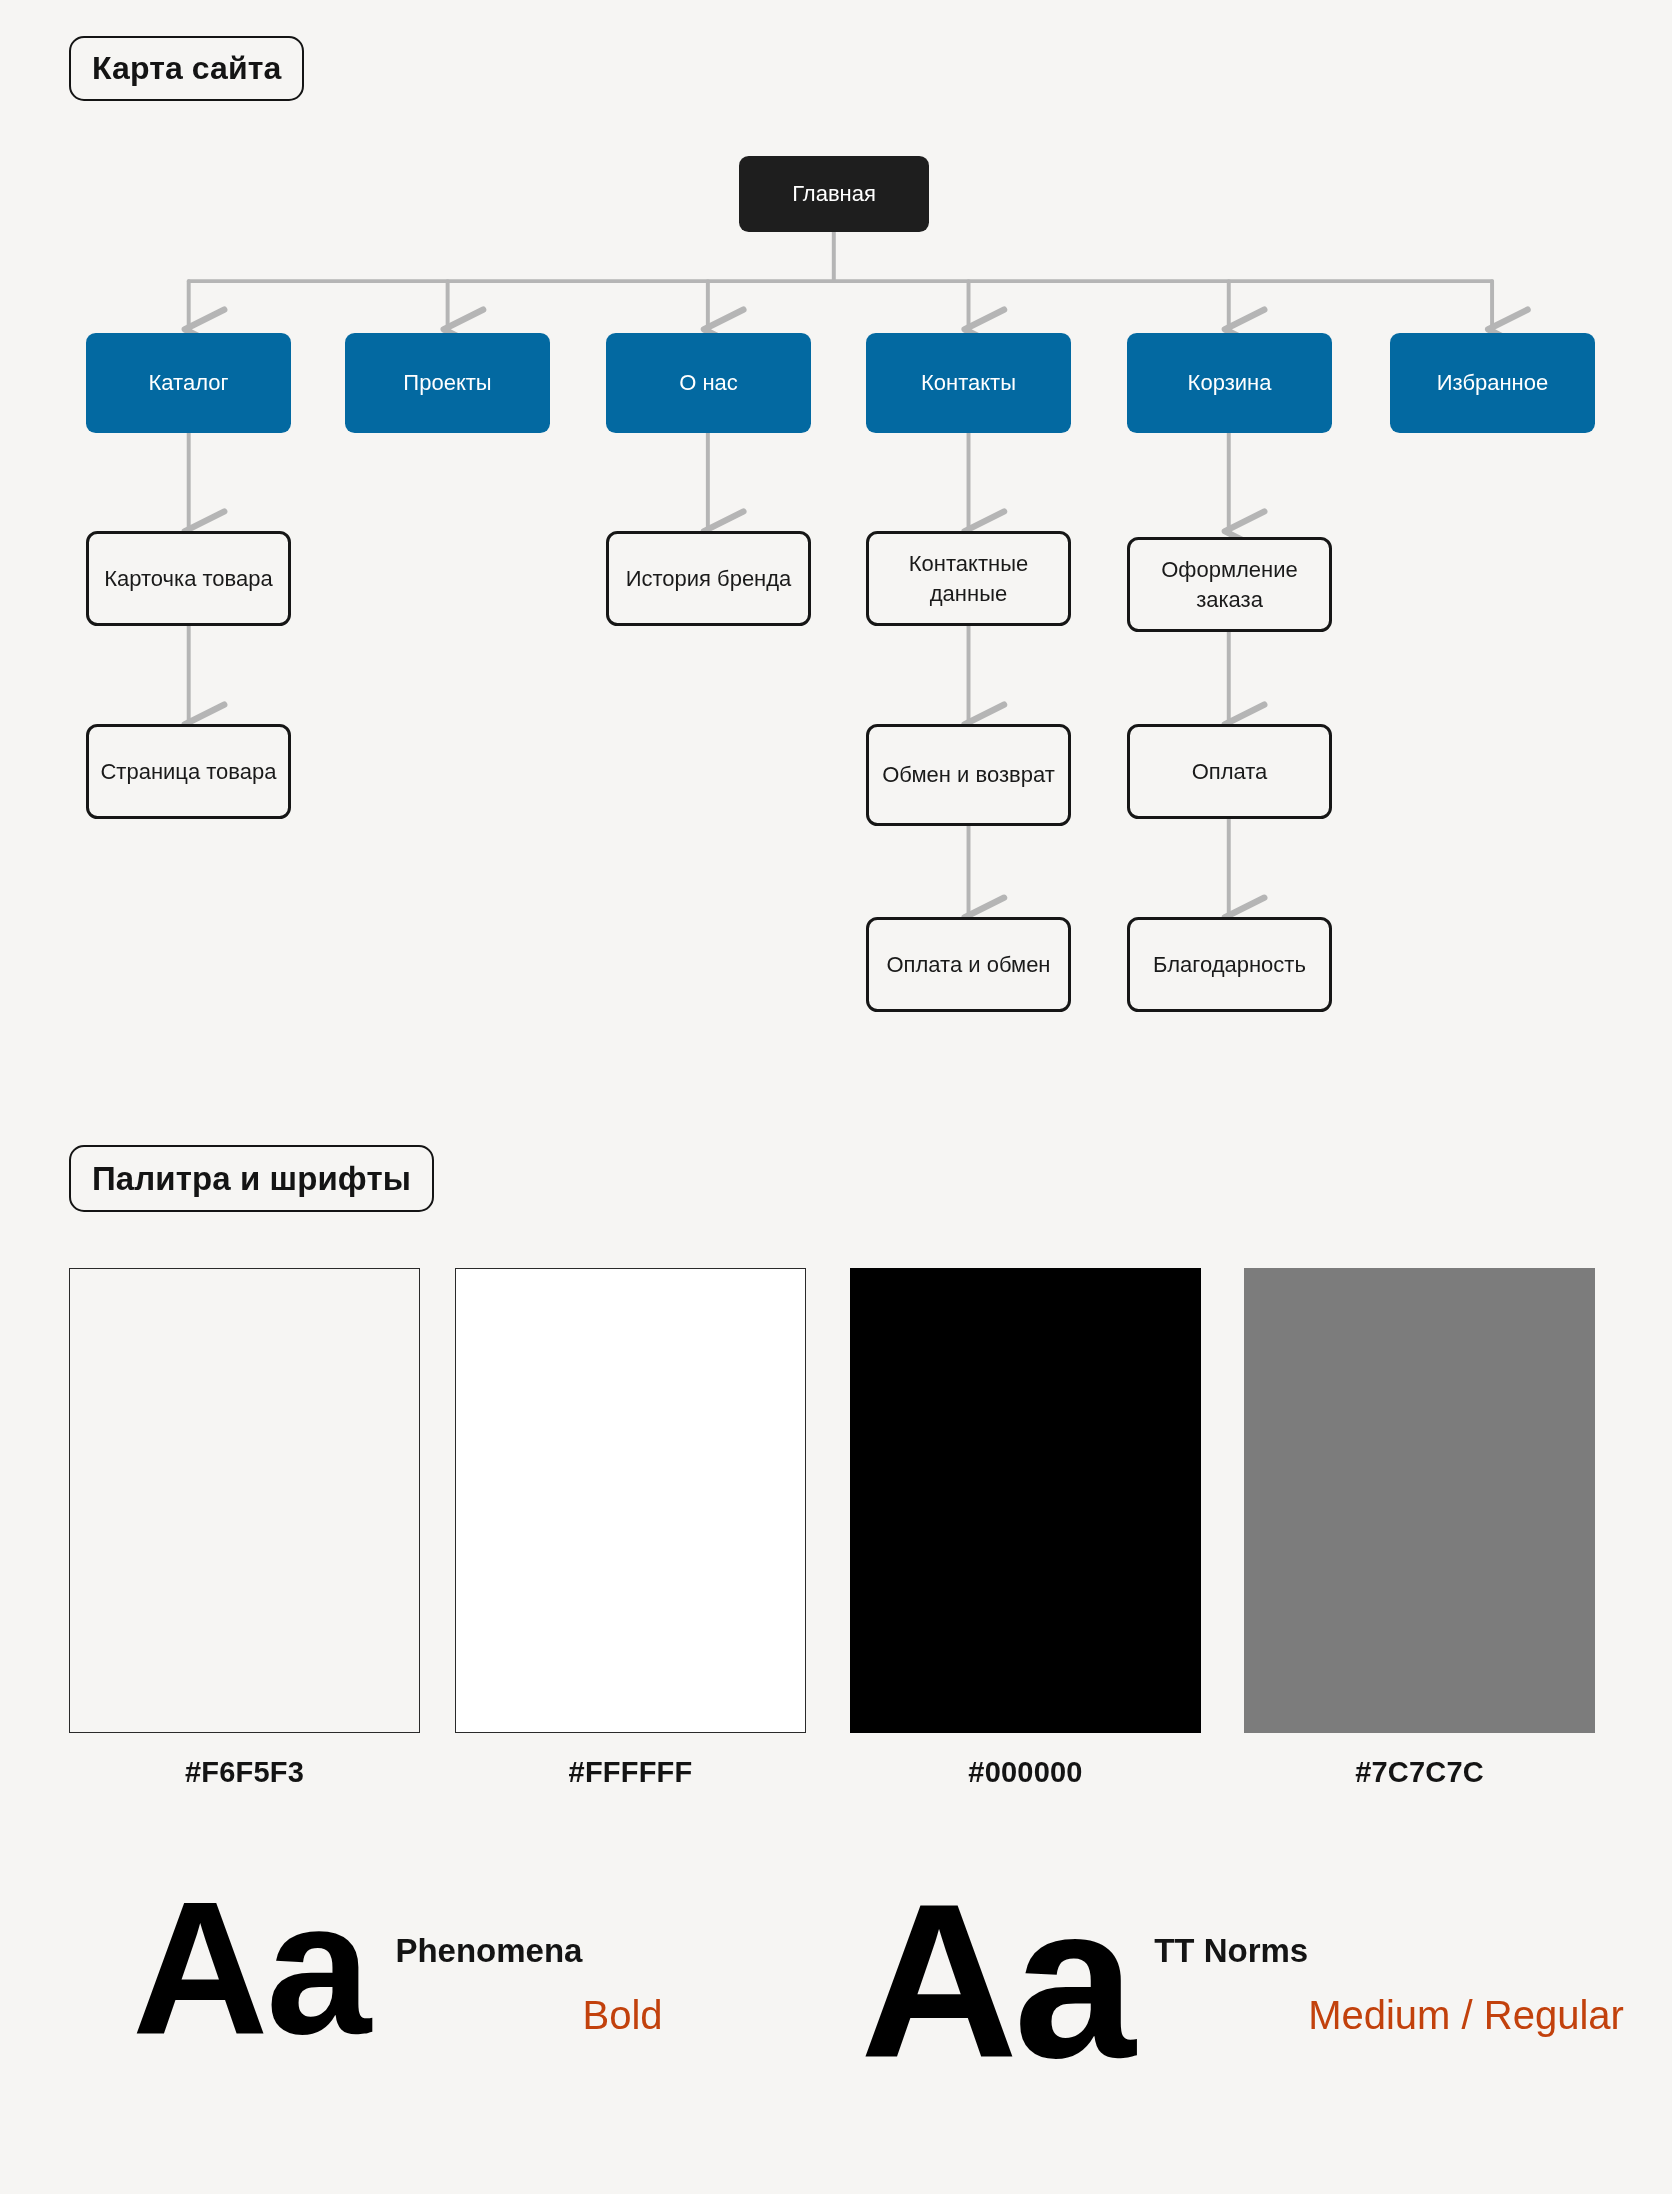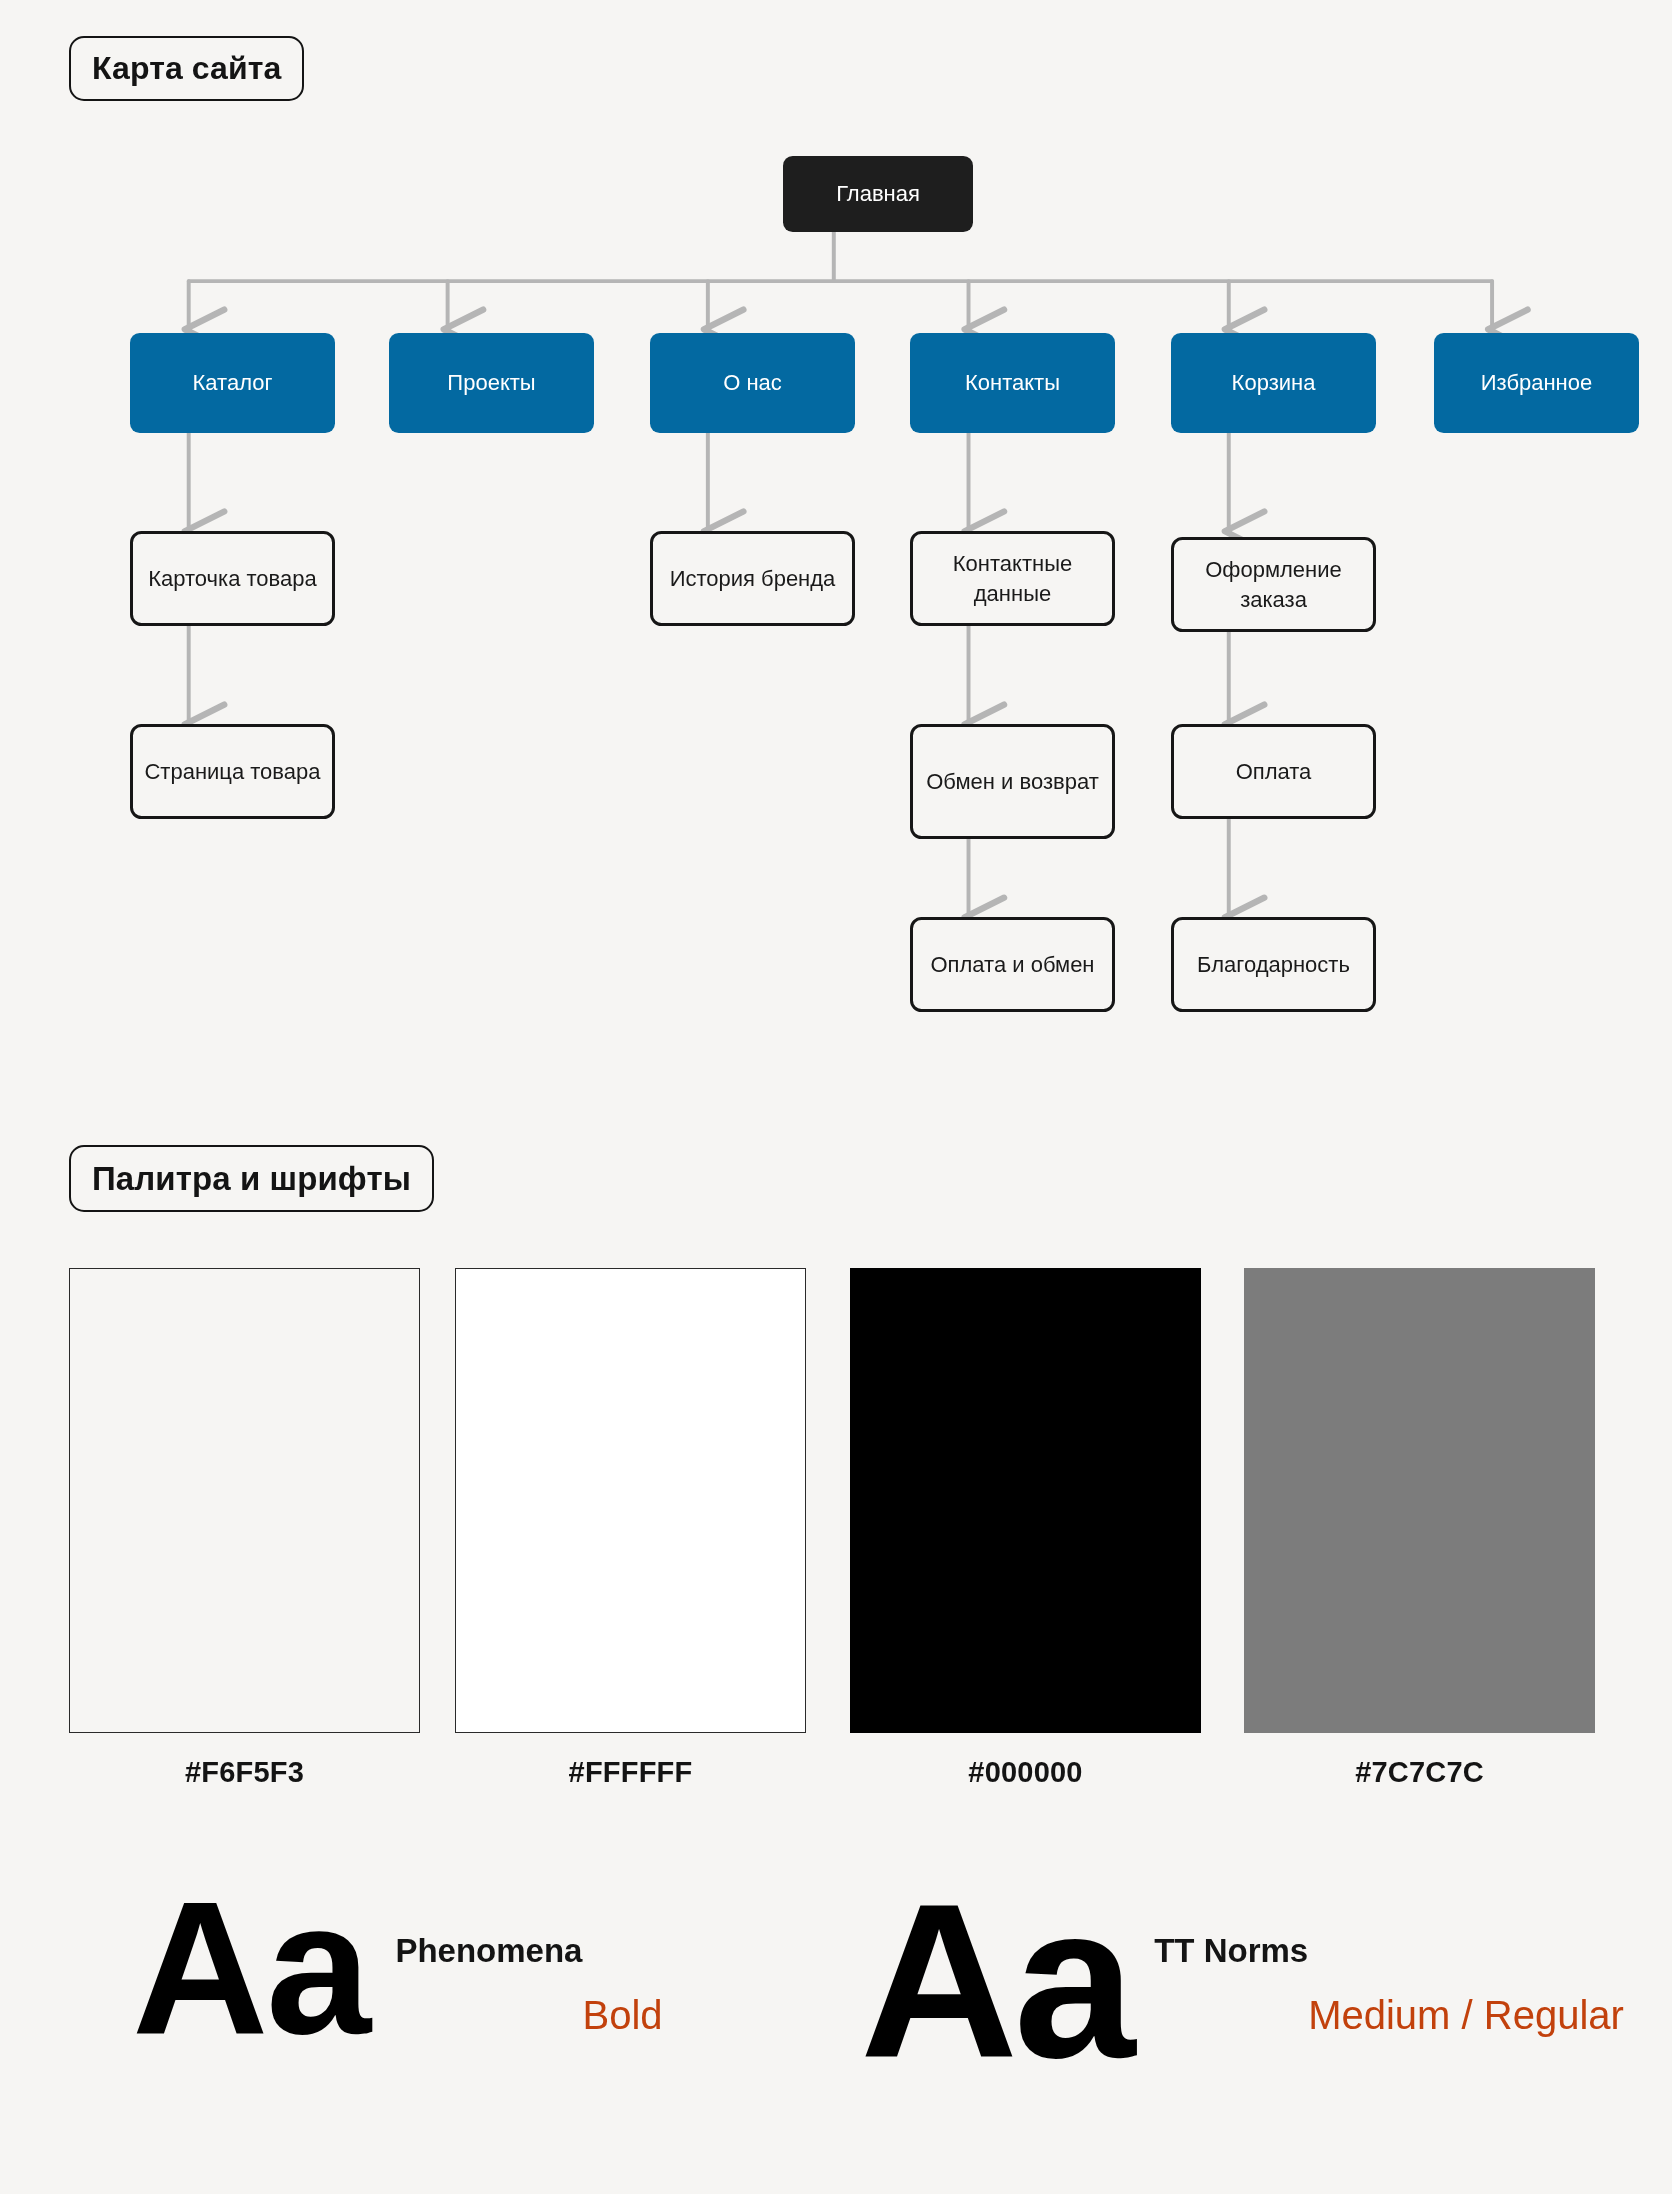--- a/index.html
+++ b/index.html
@@ -62,21 +62,20 @@
 
   .node {
     position: absolute;
     display: flex;
     align-items: center;
     justify-content: center;
     text-align: center;
     line-height: 1.32;
     font-size: 22px;
     padding: 0 8px;
-    margin-left: 44px;
   }
   .node-root {
     background: #1E1E1E;
     color: #FFFFFF;
     border-radius: 9.7px;
   }
   .node-dark {
     background: #0369a1;
     color: #FFFFFF;
     border-radius: 9.7px;
@@ -203,21 +202,21 @@
     <div class="node node-dark" style="left:606px; top:188px; width:205px; height:100px;">О нас</div>
     <div class="node node-dark" style="left:1390px; top:188px; width:205px; height:100px;">Избранное</div>
     <div class="node node-dark" style="left:1127px; top:188px; width:205px; height:100px;">Корзина</div>
 
     <div class="node node-light" style="left:86px;  top:386px; width:205px; height:95px;">Карточка товара</div>
     <div class="node node-light" style="left:606px; top:386px; width:205px; height:95px;">История бренда</div>
     <div class="node node-light" style="left:866px; top:386px; width:205px; height:95px;">Контактные данные</div>
     <div class="node node-light" style="left:1127px; top:392px; width:205px; height:95px;">Оформление заказа</div>
 
     <div class="node node-light" style="left:86px;  top:579px; width:205px; height:95px;">Страница товара</div>
-    <div class="node node-light" style="left:866px; top:579px; width:205px; height:115px;">Обмен и возврат</div>
+    <div class="node node-light" style="left:866px; top:579px; width:205px; height:102px;">Обмен и возврат</div>
     <div class="node node-light" style="left:1127px; top:579px; width:205px; height:95px;">Оплата</div>
 
     <div class="node node-light" style="left:866px; top:772px; width:205px; height:95px;">Оплата и обмен</div>
     <div class="node node-light" style="left:1127px; top:772px; width:205px; height:95px;">Благодарность</div>
   </div>
 
   <div class="section-chip" id="chip-palette">Палитра и шрифты</div>
 
   <div id="palette">
 

